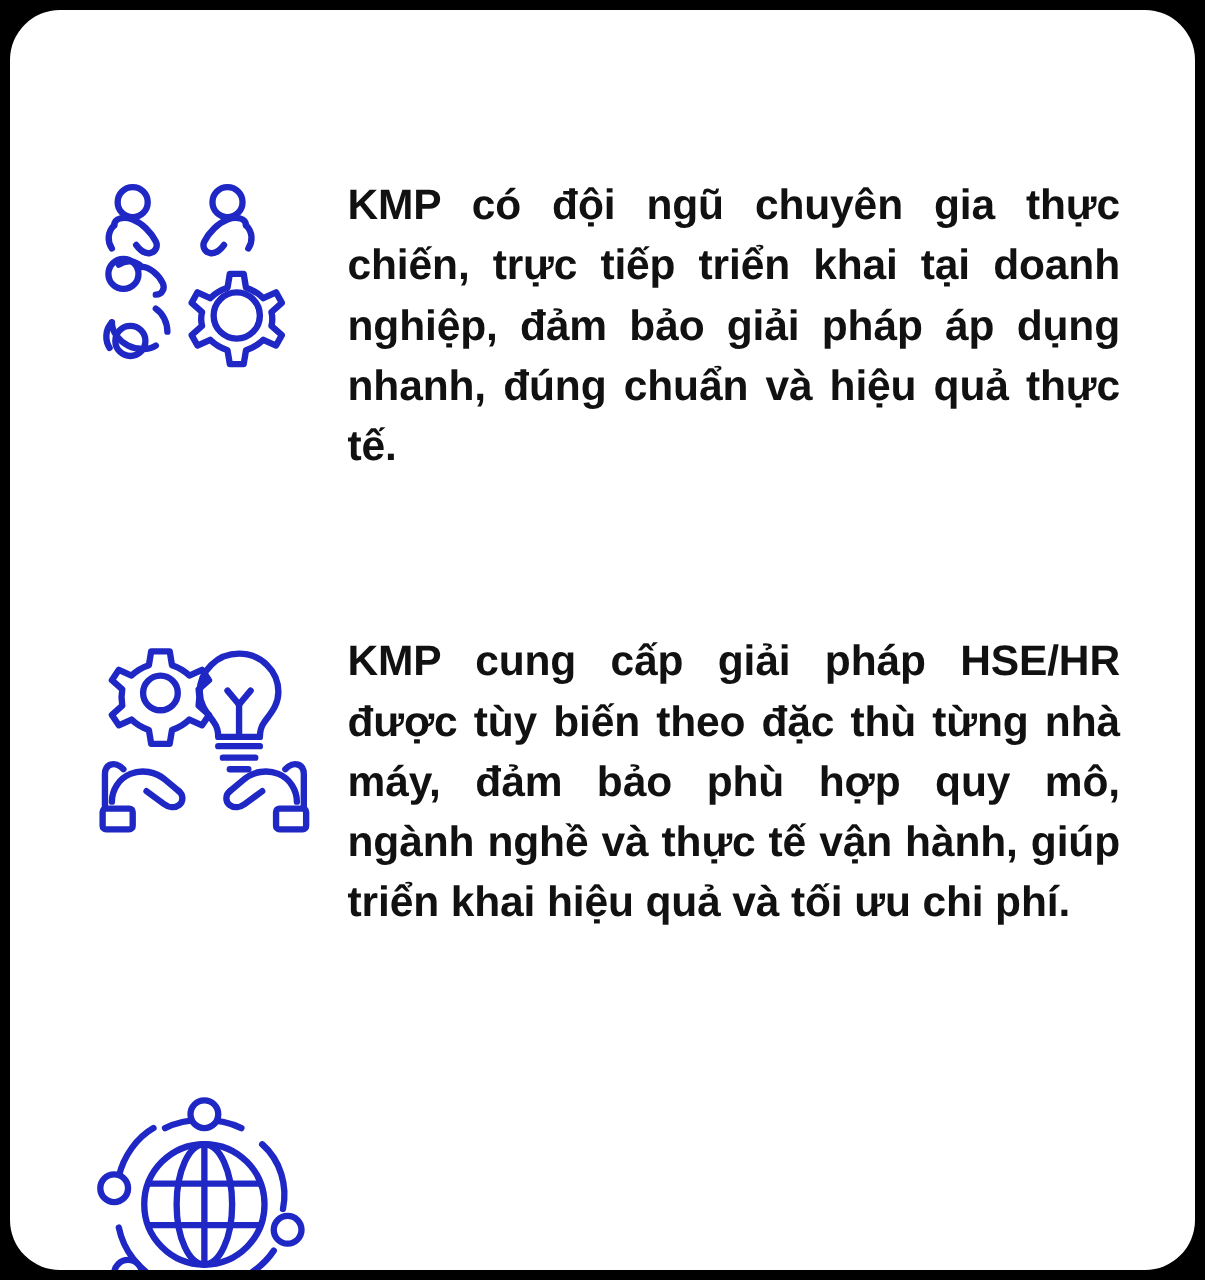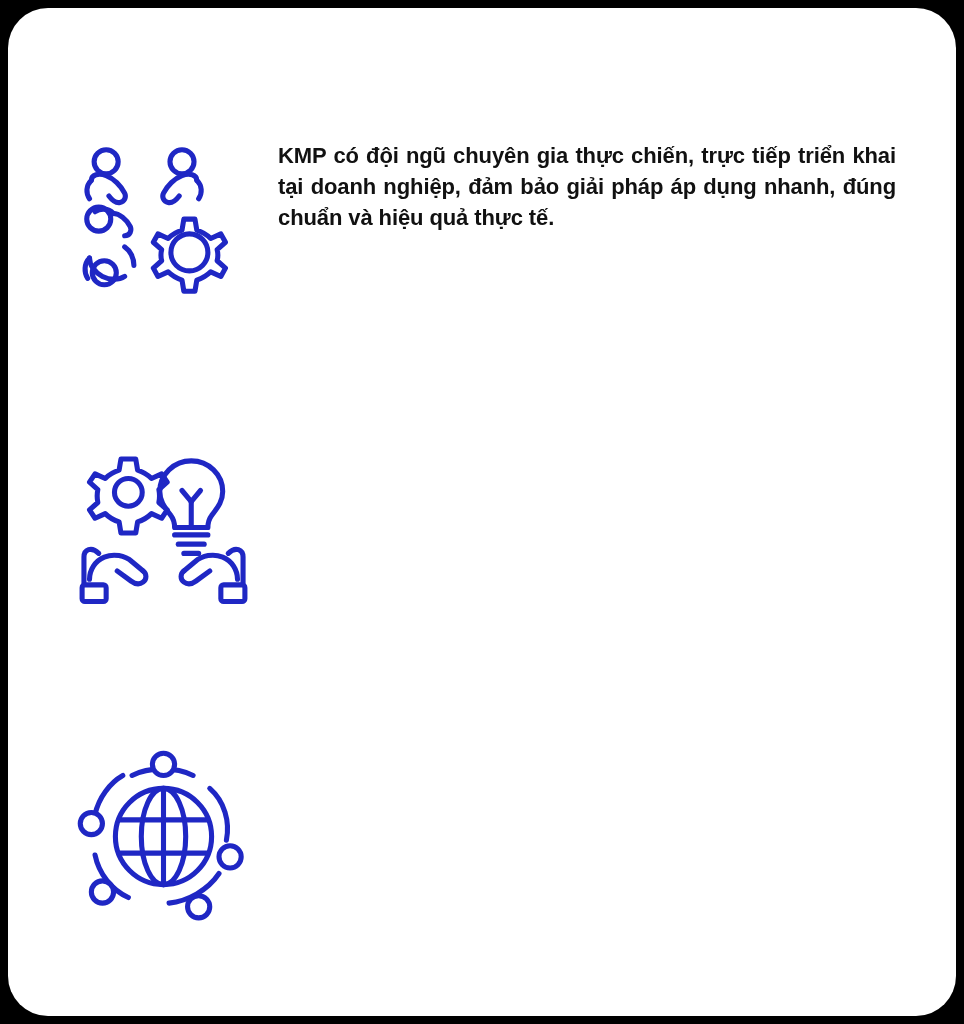--- a/index.html
+++ b/index.html
@@ -53,21 +53,21 @@
   .icon-cell svg {
     display: block;
   }
   .text-cell {
     flex: 1;
     padding-top: 14px;
   }
   .feature-text {
     margin: 0;
     font-family: "Liberation Sans", sans-serif;
-    font-size: 22px;
+    font-size: 34px;
     line-height: 1.42;
     font-weight: bold;
     color: #111111;
     text-align: justify;
     letter-spacing: -0.1px;
   }
   
   .row-1 .icon-cell { padding-top: 8px; }
   .row-2 .icon-cell { padding-top: 6px; }
   .row-3 .icon-cell { padding-top: 6px; }
@@ -130,20 +130,23 @@
           <path d="M78 147 C82 150 82 156 78 159 C74 162 69 161 65 158 L50 147"></path>
           <path d="M30 128 C22 120 14 124 14 132 L14 160"></path>
           <rect x="12" y="162" width="26" height="18" rx="3"></rect>
 
           <path d="M180 156 C180 146 174 136 164 132 C154 128 142 130 134 137 L122 147"></path>
           <path d="M122 147 C118 150 118 156 122 159 C126 162 131 161 135 158 L150 147"></path>
           <path d="M170 128 C178 120 186 124 186 132 L186 160"></path>
           <rect x="162" y="162" width="26" height="18" rx="3"></rect>
         </svg>
       </div>
+      <div class="text-cell">
+        <p class="feature-text">KMP cung cấp giải pháp HSE/HR được tùy biến theo đặc thù từng nhà máy, đảm bảo phù hợp quy mô, ngành nghề và thực tế vận hành, giúp triển khai hiệu quả và tối ưu chi phí.</p>
+      </div>
     </div>
 
     <div class="feature-row row-3">
       <div class="icon-cell">
         <svg width="185" height="185" viewBox="0 0 200 200" fill="none" stroke="#1f27c4" stroke-width="5.5" stroke-linecap="round" stroke-linejoin="round">
 
           <circle cx="100" cy="100" r="52"></circle>
           <ellipse cx="100" cy="100" rx="24" ry="52"></ellipse>
           <path d="M52 82 L148 82"></path>
           <path d="M52 118 L148 118"></path>

